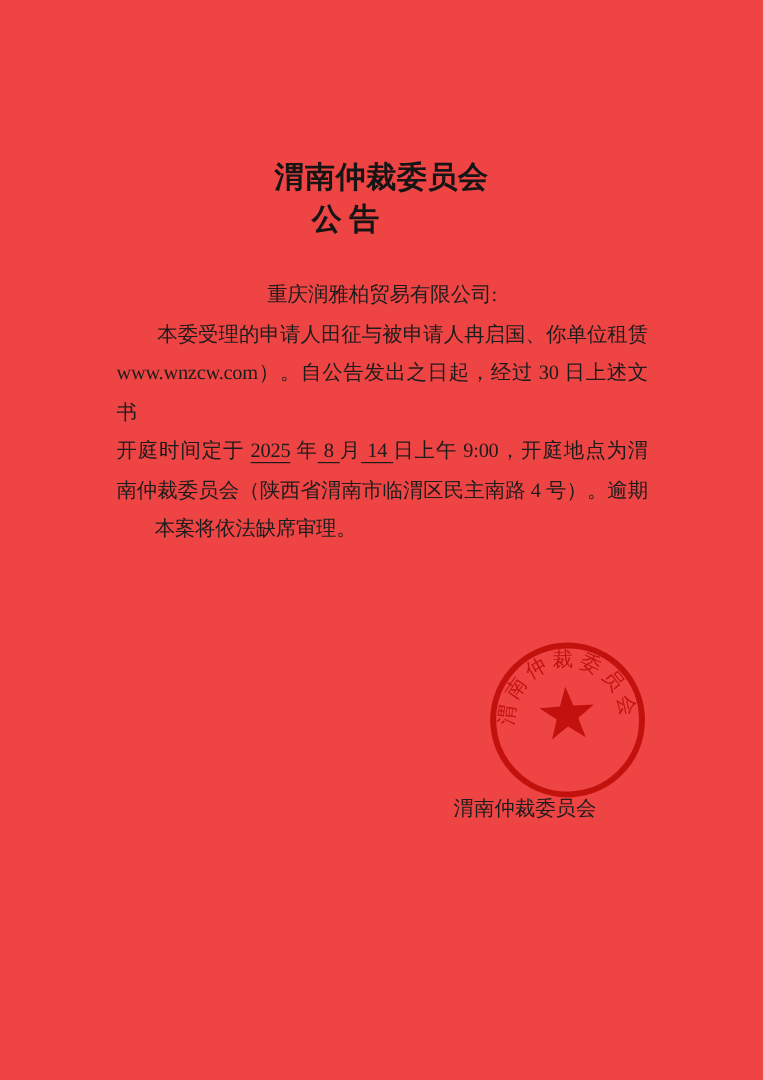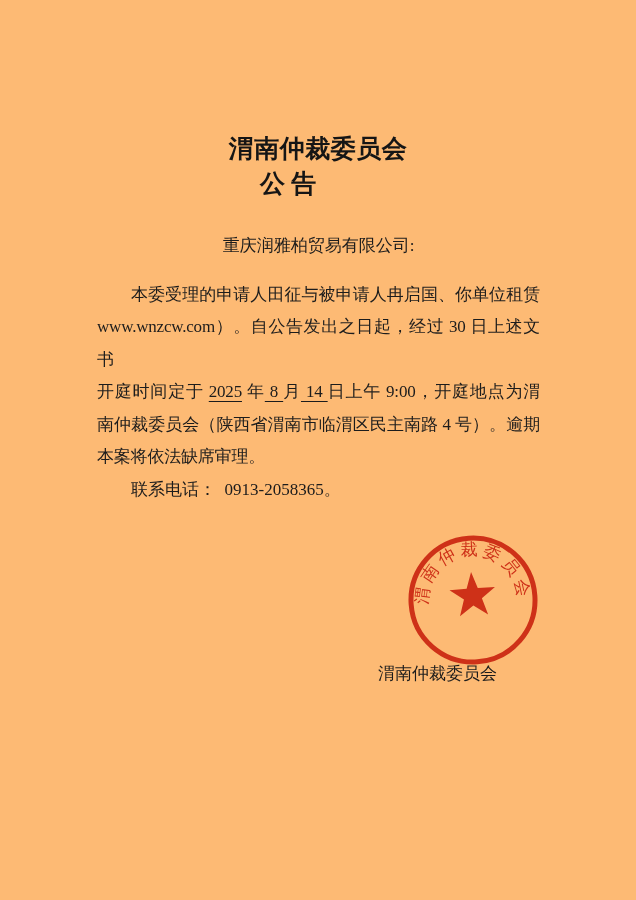--- a/index.html
+++ b/index.html
@@ -6,21 +6,21 @@
   body{
     width:636px;height:900px;
     background:#ffffff;
     font-family:"Liberation Serif","DejaVu Serif",serif;
     color:#1a1a1a;
     overflow:hidden;
   }
   .page{
     position:relative;
     width:636px;height:900px;
-    background:#fdba74;
+    background:#ef4444;
   }
   .doc-title{
     position:absolute;
     top:134px;left:0;width:636px;
     text-align:center;
     font-size:25px;
     font-weight:bold;
     line-height:30px;
     letter-spacing:0.5px;
     color:#151515;
@@ -47,24 +47,24 @@
     white-space:pre-wrap;
   }
   .body-line{
     text-align:justify;
     text-align-last:justify;
     letter-spacing:-0.2px;
   }
   .body-line.no-fill{
     text-align:right;
     text-align-last:left;
+    margin-left:32px;
   }
   .body-line.indent{
     text-indent:2em;
-    margin-top:16px;
   }
   .contact-line{
     text-indent:2em;
     white-space:pre-wrap;
   }
   .u{
     text-decoration:underline;
     text-underline-offset:4px;
     text-decoration-thickness:1px;
   }
@@ -99,21 +99,20 @@
     <div class="addressee">重庆润雅柏贸易有限公司:</div>
 
     <div id="body-lines">
         <div class="body-line indent"><span>本委受理的申请人田征与被申请人冉启国、你单位租赁</span></div>
         <div class="body-line"><span>www.wnzcw.com）。自公告发出之日起，经过 30 日上述文书</span></div>
         <div class="body-line"><span>开庭时间定于 </span><span class="u">2025</span><span> 年</span><span class="u"> 8 </span><span>月</span><span class="u"> 14 </span><span>日上午 9:00，开庭地点为渭</span></div>
         <div class="body-line"><span>南仲裁委员会（陕西省渭南市临渭区民主南路 4 号）。逾期</span></div>
         <div class="body-line no-fill"><span>本案将依法缺席审理。</span></div>
       </div>
 
-    <div class="contact-line">联系电话：  0913-2058365。</div>
   </div>
 
   <div class="signature">
     <div>渭南仲裁委员会</div>
   </div>
 
   <div class="seal">
     <svg width="140" height="140" viewBox="0 0 140 140">
       <defs>
         <path id="sealArc" d="M 27.7 85.4 A 45 45 0 1 1 112.3 85.4" fill="none"></path>

